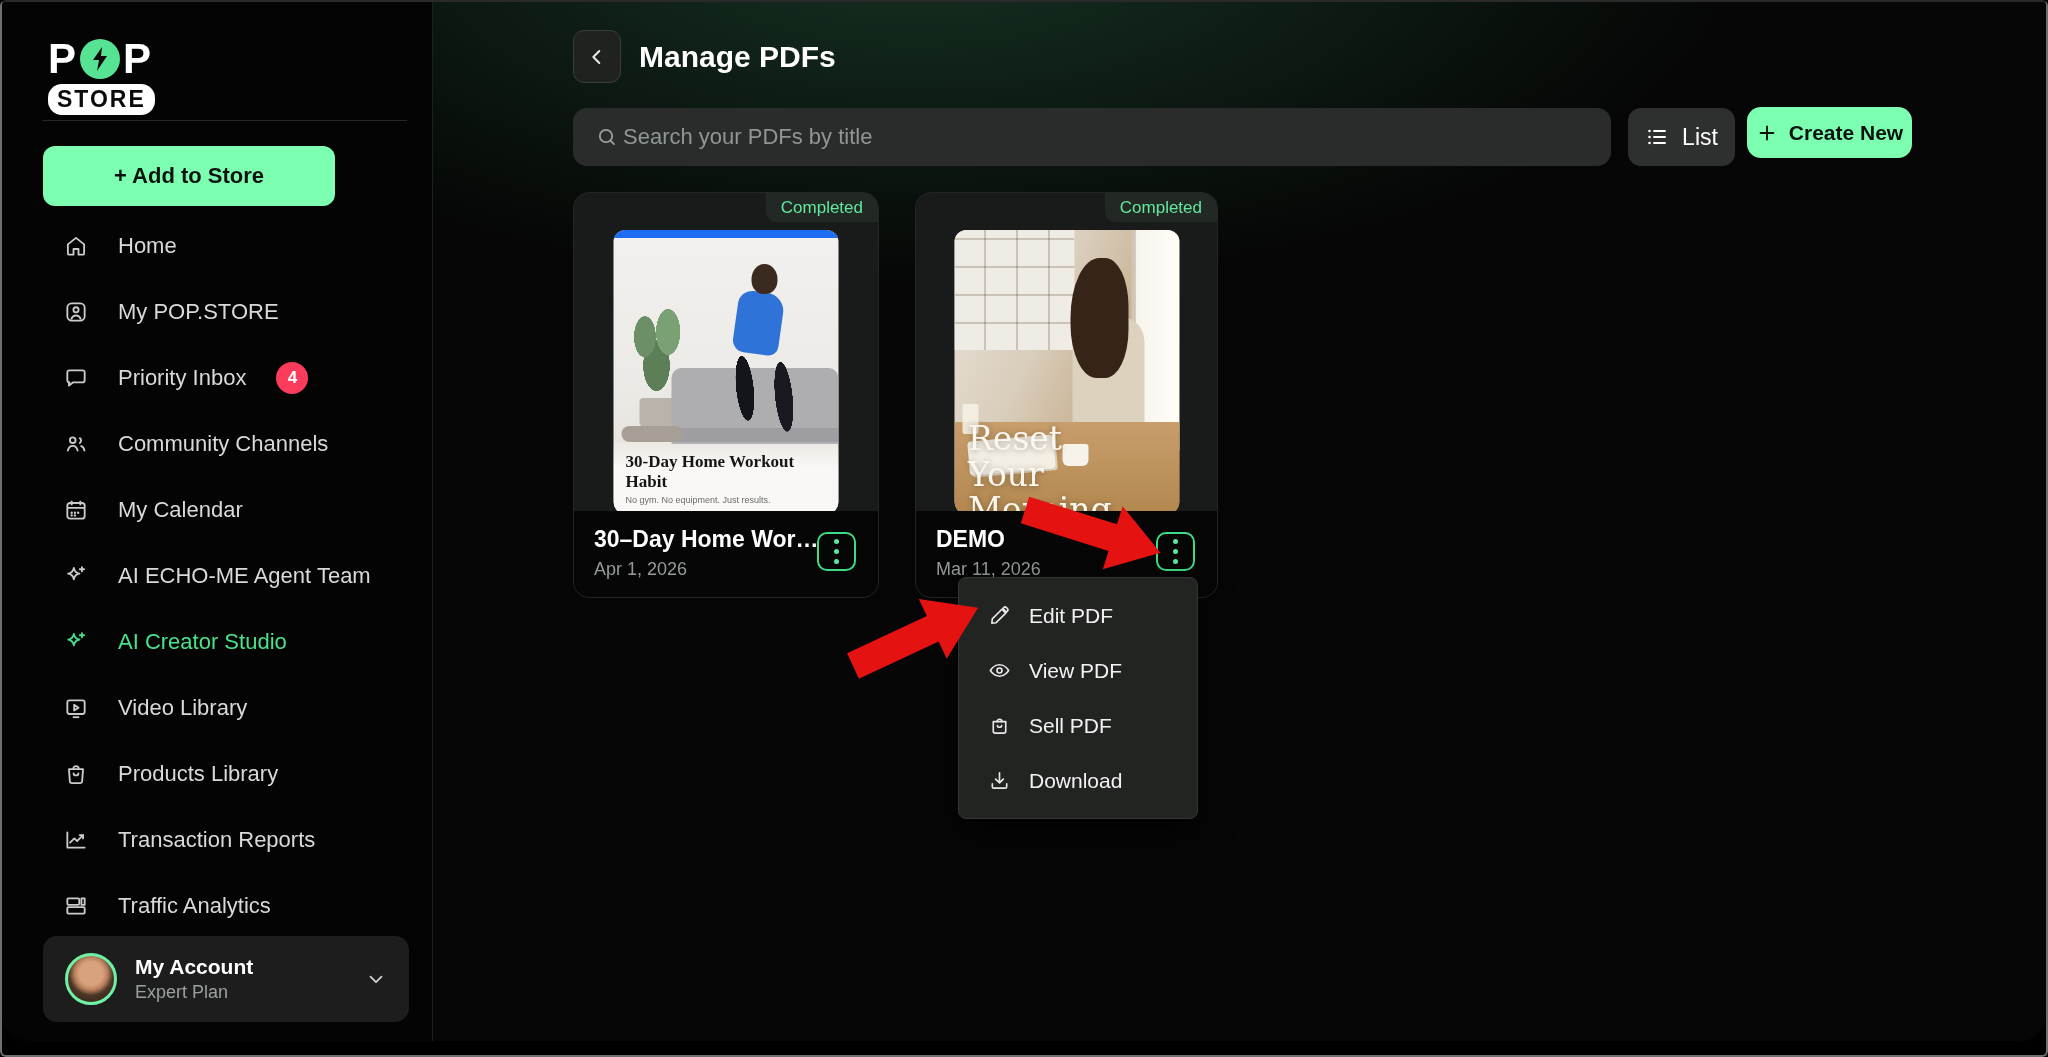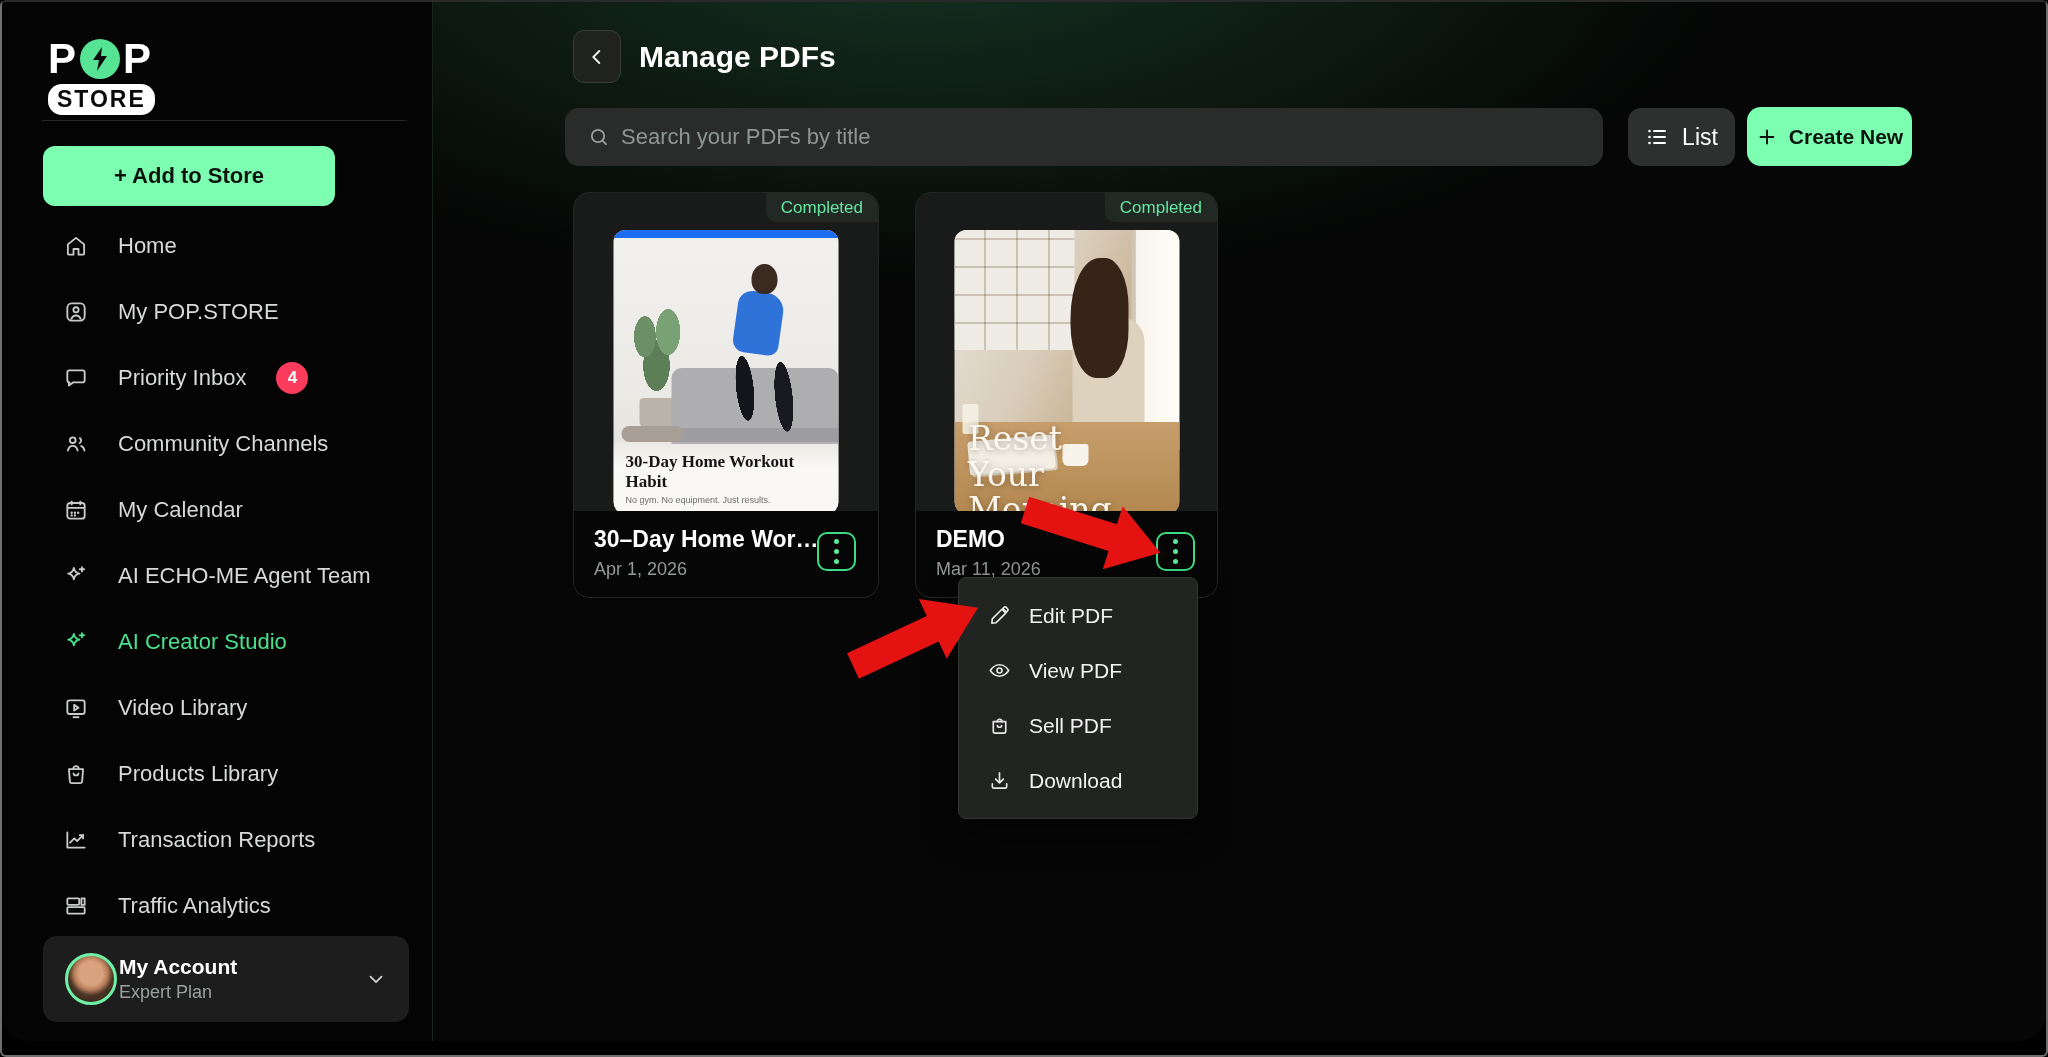--- a/index.html
+++ b/index.html
@@ -24,43 +24,43 @@
              background:#7dffb2; color:#0b130e; font-size:22px; font-weight:700;
              display:flex; align-items:center; justify-content:center; cursor:pointer; }
   .nav { position:absolute; left:0; top:211px; width:100%; list-style:none; }
   .nav li { height:66px; display:flex; align-items:center; padding-left:60px; gap:28px; color:#d7dad8; font-size:22px; cursor:pointer; }
   .nav li .nicon { width:28px; height:28px; flex:0 0 28px; display:flex; align-items:center; justify-content:center; color:#c9ccca; }
   .nav li.active { color:#49e18c; }
   .nav li.active .nicon { color:#49e18c; }
   .inbox-badge { margin-left:2px; width:32px; height:32px; border-radius:50%; background:#fb3b5c; color:#fff;
                  font-size:17px; font-weight:700; display:flex; align-items:center; justify-content:center; }
   .account { position:absolute; left:41px; bottom:19px; width:366px; height:86px; background:#1d1d1d;
-             border-radius:14px; display:flex; align-items:center; padding:0 22px; gap:2px; cursor:pointer; }
+             border-radius:14px; display:flex; align-items:center; padding:0 22px; gap:18px; cursor:pointer; }
   .avatar { width:52px; height:52px; border-radius:50%; border:3px solid #6ef0a5; overflow:hidden;
             background:radial-gradient(circle at 50% 38%, #d9a27e 0 32%, #b97f5c 45%, #4a3425 60%, #2c2018 100%); }
   .acct-text { flex:1; }
   .acct-name { color:#fff; font-size:21px; font-weight:700; }
   .acct-plan { color:#9aa19d; font-size:18px; margin-top:3px; }
   .chev { color:#cfcfcf; }
 
   
   .main { position:relative; flex:1; height:100%;
           background:radial-gradient(1150px 480px at 30% -6%, rgba(47,112,76,.42), rgba(0,0,0,0) 72%), #050605; }
   .back-btn { position:absolute; left:140px; top:28px; width:48px; height:53px; border-radius:11px;
               background:#1f221f; border:1px solid #3a3d3a; color:#e8e8e8;
               display:flex; align-items:center; justify-content:center; cursor:pointer; }
   .page-title { position:absolute; left:206px; top:38px; color:#fff; font-size:30px; font-weight:700; }
 
-  .searchbar { position:absolute; left:132px; top:106px; width:1038px; height:58px; background:#2a2c2b;
-               border-radius:14px; display:flex; align-items:center; padding:0 22px; gap:10px; }
+  .searchbar { position:absolute; left:140px; top:106px; width:1038px; height:58px; background:#2a2c2b;
+               border-radius:14px; display:flex; align-items:center; padding:0 22px; gap:4px; }
   .searchbar input { flex:1; background:transparent; border:none; outline:none; color:#e7e7e7; font-size:22px; font-family:inherit; }
   .searchbar input::placeholder { color:#8f9793; }
   .list-btn { position:absolute; left:1195px; top:106px; width:107px; height:58px; background:#2e302f; border-radius:13px;
               color:#fff; font-size:23px; display:flex; align-items:center; justify-content:center; gap:13px; cursor:pointer; }
-  .create-btn { position:absolute; left:1314px; top:105px; width:165px; height:59px; background:#7dffb2; border-radius:14px;
+  .create-btn { position:absolute; left:1314px; top:105px; width:165px; height:51px; background:#7dffb2; border-radius:14px;
                 color:#0b130e; font-size:21px; font-weight:700; display:flex; align-items:center; justify-content:center; gap:11px; cursor:pointer; }
 
   
   .card { position:absolute; top:190px; width:306px; height:406px; background:#191b1a; border-radius:16px;
           border:1px solid #242624; }
   .card.c1 { left:140px; } .card.c2 { left:482px; width:303px; }
   .status-badge { position:absolute; top:0; right:0; height:29px; padding:0 15px; background:#222823;
                   border-radius:0 15px 0 10px; display:flex; align-items:center; color:#63e7a1; font-size:17px; }
   .thumb { position:absolute; left:50%; transform:translateX(-50%); top:37px; width:225px; height:284px;
            border-radius:12px; overflow:hidden; }

